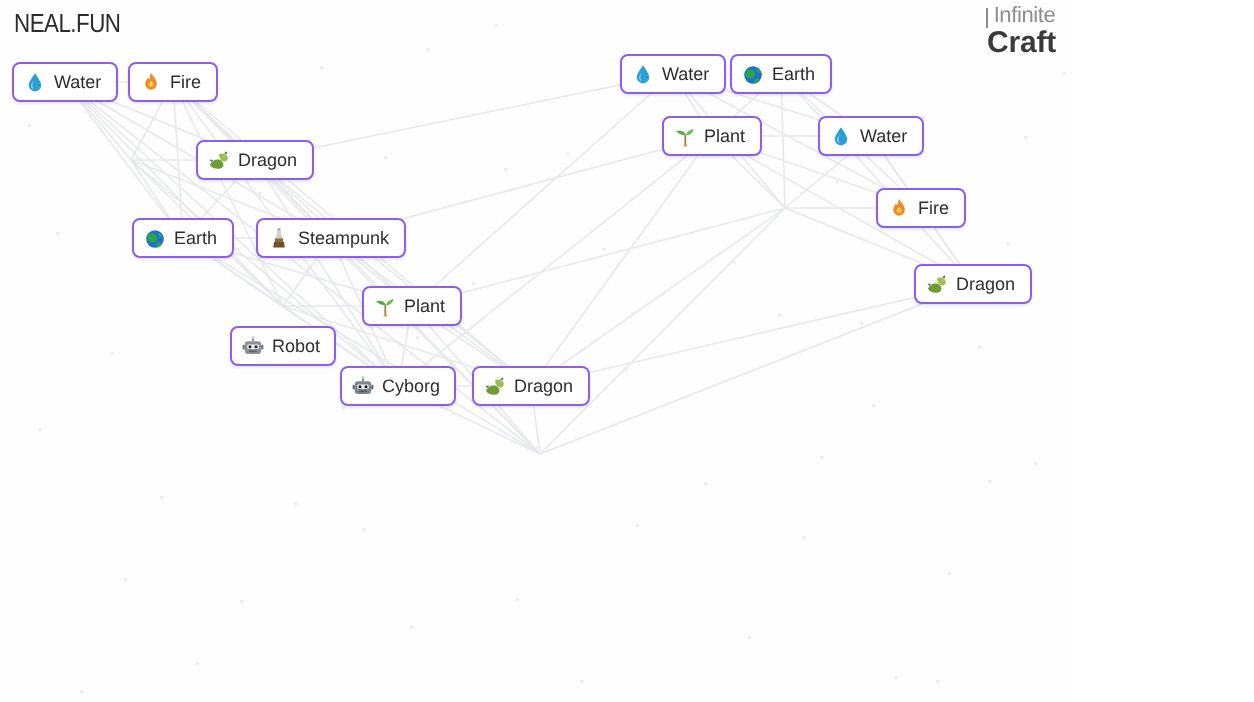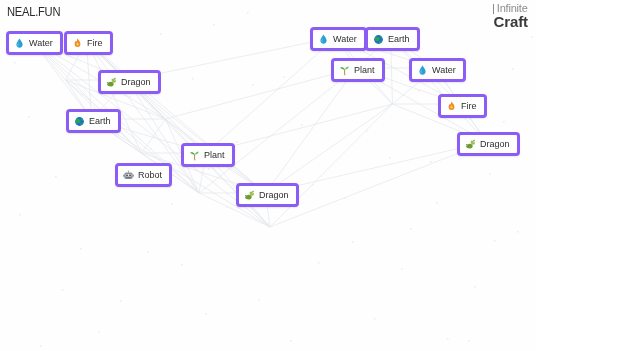--- a/index.html
+++ b/index.html
@@ -90,21 +90,21 @@
 
   
   .item {
     position: absolute;
     display: inline-flex;
     align-items: center;
     gap: 4px;
     height: 16px;
     padding: 1px 7px 1px 5px;
     background: #ffffff;
-    border: 3px solid #8b5cf6;
+    border: 1px solid #8b5cf6;
     border-radius: 4px;
     box-shadow: 0 1px 1.5px rgba(140,155,170,0.22);
     white-space: nowrap;
     cursor: pointer;
     box-sizing: content-box;
   }
   .item .emoji {
     font-size: 10px;
     line-height: 1;
     width: 11px;
@@ -315,20 +315,31 @@
         <span class="emoji">
           <svg width="11" height="11" viewBox="0 0 11 11">
             <circle cx="5.5" cy="5.5" r="4.4" fill="#1f6fd0"></circle>
             <path d="M2.0 3.4 C3.2 2.4 4.6 2.6 5.6 3.2 C6.6 3.8 7.0 5.2 6.2 6.2 C5.4 7.3 3.6 7.6 2.6 6.8 C1.8 6.2 1.5 4.3 2.0 3.4 Z" fill="#27a844"></path>
             <path d="M7.2 2.2 C8.2 2.6 8.9 3.4 9.2 4.2 C8.6 4.8 7.7 4.4 7.3 3.6 C7.0 3.0 7.0 2.5 7.2 2.2 Z" fill="#27a844"></path>
             <path d="M7.0 7.3 C7.9 7.0 8.8 7.4 9.0 8.0 C8.3 8.9 7.3 9.5 6.2 9.7 C6.0 8.9 6.3 7.6 7.0 7.3 Z" fill="#27a844"></path>
           </svg>
         </span>
         <span class="label">Earth</span>
       </div>
+      <div class="item" style="left: 128px; top: 109px;">
+        <span class="emoji">
+          <svg width="11" height="11" viewBox="0 0 11 11">
+            <path d="M4.6 0.8 L6.4 0.8 L6.4 2.4 L7.4 5.2 L3.6 5.2 L4.6 2.4 Z" fill="#cfcfcf"></path>
+            <path d="M3.4 5.2 L7.6 5.2 L7.6 7.0 L3.4 7.0 Z" fill="#8e6a3d"></path>
+            <path d="M3.0 7.0 L8.0 7.0 L8.4 9.8 L2.6 9.8 Z" fill="#6d4f2a"></path>
+            <rect x="4.8" y="0.2" width="1.4" height="0.9" fill="#9a9a9a"></rect>
+          </svg>
+        </span>
+        <span class="label">Steampunk</span>
+      </div>
       <div class="item" style="left: 115px; top: 143px; margin-top: 20px;">
         <span class="emoji">
           <svg width="11" height="11" viewBox="0 0 11 11">
             <rect x="1.4" y="2.6" width="8.2" height="6.4" rx="1.6" fill="#8d9298"></rect>
             <rect x="2.6" y="4.2" width="5.8" height="2.3" rx="0.7" fill="#f2f4f6"></rect>
             <circle cx="4.0" cy="5.4" r="0.8" fill="#2b2b2b"></circle>
             <circle cx="7.0" cy="5.4" r="0.8" fill="#2b2b2b"></circle>
             <rect x="3.4" y="7.2" width="4.2" height="0.9" rx="0.4" fill="#5d6268"></rect>
             <rect x="5.0" y="0.8" width="1.0" height="1.8" fill="#8d9298"></rect>
             <circle cx="5.5" cy="0.8" r="0.8" fill="#cfd3d7"></circle>
@@ -342,20 +353,36 @@
         <span class="emoji">
           <svg width="11" height="11" viewBox="0 0 11 11">
             <path d="M5.2 4.2 L5.2 9.6 L6.1 9.6 L6.1 4.2 Z" fill="#b07b3a"></path>
             <path d="M5.4 4.6 C4.0 4.6 2.2 4.0 1.2 2.6 C2.9 2.0 4.9 2.5 5.6 3.9 Z" fill="#4caf3f"></path>
             <path d="M6.0 4.2 C6.6 2.8 8.2 1.6 9.8 1.6 C9.5 3.3 8.0 4.5 6.3 4.6 Z" fill="#62c24e"></path>
             <path d="M5.0 9.2 L6.4 9.2 L6.7 10.2 L4.7 10.2 Z" fill="#d69b4e"></path>
           </svg>
         </span>
         <span class="label">Plant</span>
       </div>
+      <div class="item" style="left: 170px; top: 183px;">
+        <span class="emoji">
+          <svg width="11" height="11" viewBox="0 0 11 11">
+            <rect x="1.4" y="2.6" width="8.2" height="6.4" rx="1.6" fill="#7f858b"></rect>
+            <rect x="2.6" y="4.2" width="5.8" height="2.3" rx="0.7" fill="#eef1f4"></rect>
+            <circle cx="4.0" cy="5.4" r="0.8" fill="#222222"></circle>
+            <circle cx="7.0" cy="5.4" r="0.8" fill="#222222"></circle>
+            <rect x="3.4" y="7.2" width="4.2" height="0.9" rx="0.4" fill="#54595f"></rect>
+            <rect x="5.0" y="0.8" width="1.0" height="1.8" fill="#7f858b"></rect>
+            <circle cx="5.5" cy="0.8" r="0.8" fill="#c7cbcf"></circle>
+            <rect x="0.3" y="4.4" width="1.1" height="2.4" rx="0.5" fill="#63686e"></rect>
+            <rect x="9.6" y="4.4" width="1.1" height="2.4" rx="0.5" fill="#63686e"></rect>
+          </svg>
+        </span>
+        <span class="label">Cyborg</span>
+      </div>
       <div class="item" style="left: 236px; top: 183px;">
         <span class="emoji">
           <svg width="11" height="11" viewBox="0 0 11 11">
             <path d="M1.0 7.4 C1.8 5.6 3.4 4.6 5.2 4.8 C6.4 4.9 7.2 5.6 7.6 6.6 C8.0 7.7 7.4 8.9 6.2 9.2 C4.4 9.7 1.8 9.2 1.0 7.4 Z" fill="#6f9b34"></path>
             <path d="M5.6 2.0 C7.0 1.4 8.8 1.8 9.6 3.0 C10.2 3.9 9.9 5.2 8.9 5.6 C7.9 6.0 6.6 5.4 6.1 4.4 C5.7 3.6 5.5 2.7 5.6 2.0 Z" fill="#97c243"></path>
             <path d="M8.0 1.6 L9.6 0.6 L9.3 2.3 Z" fill="#4e7222"></path>
             <circle cx="8.4" cy="3.4" r="0.55" fill="#ffffff"></circle>
             <circle cx="8.45" cy="3.45" r="0.3" fill="#1a1a1a"></circle>
             <path d="M2.0 6.0 L0.6 4.9 L2.5 4.9 Z" fill="#4e7222"></path>
           </svg>

